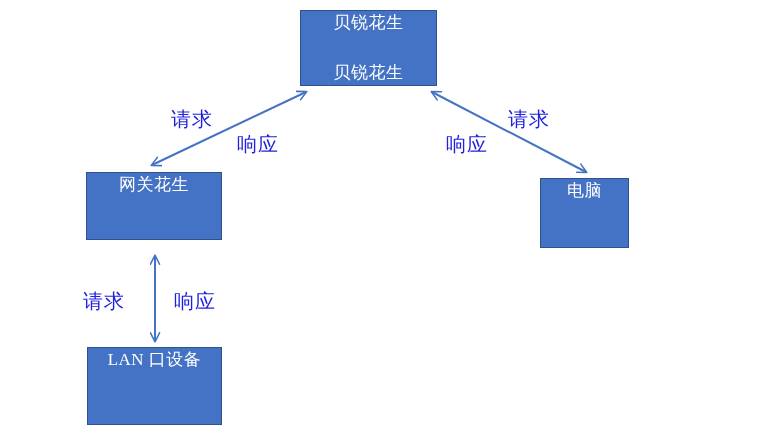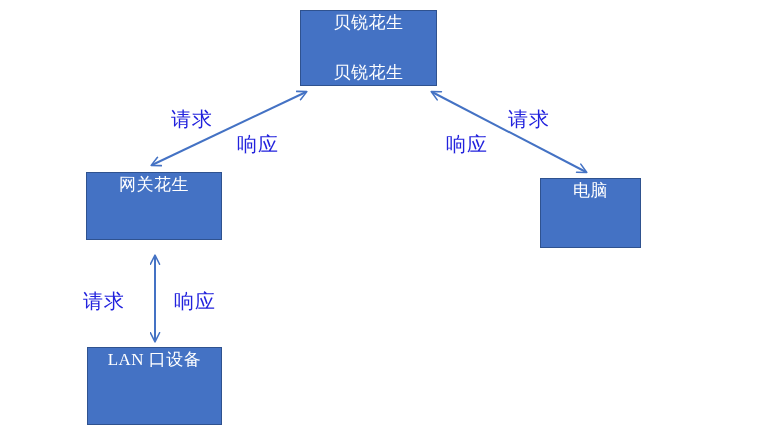--- a/index.html
+++ b/index.html
@@ -28,21 +28,21 @@
     line-height: 1.42;
     font-size: 17px;
     letter-spacing: 0.5px;
     text-align: center;
     white-space: nowrap;
   }
   .node .line { display: block; }
 
   #node-server   { left: 300px; top: 10px;  width: 137px; height: 76px; }
   #node-gateway  { left: 86px;  top: 172px; width: 136px; height: 68px; }
-  #node-computer { left: 540px; top: 178px; width: 101px; height: 70px; }
+  #node-computer { left: 540px; top: 178px; width: 89px; height: 70px; }
   #node-lan      { left: 87px;  top: 347px; width: 135px; height: 78px; font-family: Liberation Serif, serif; }
 
   #arrow-layer {
     position: absolute;
     left: 0; top: 0;
     width: 765px;
     height: 447px;
     pointer-events: none;
   }
 

